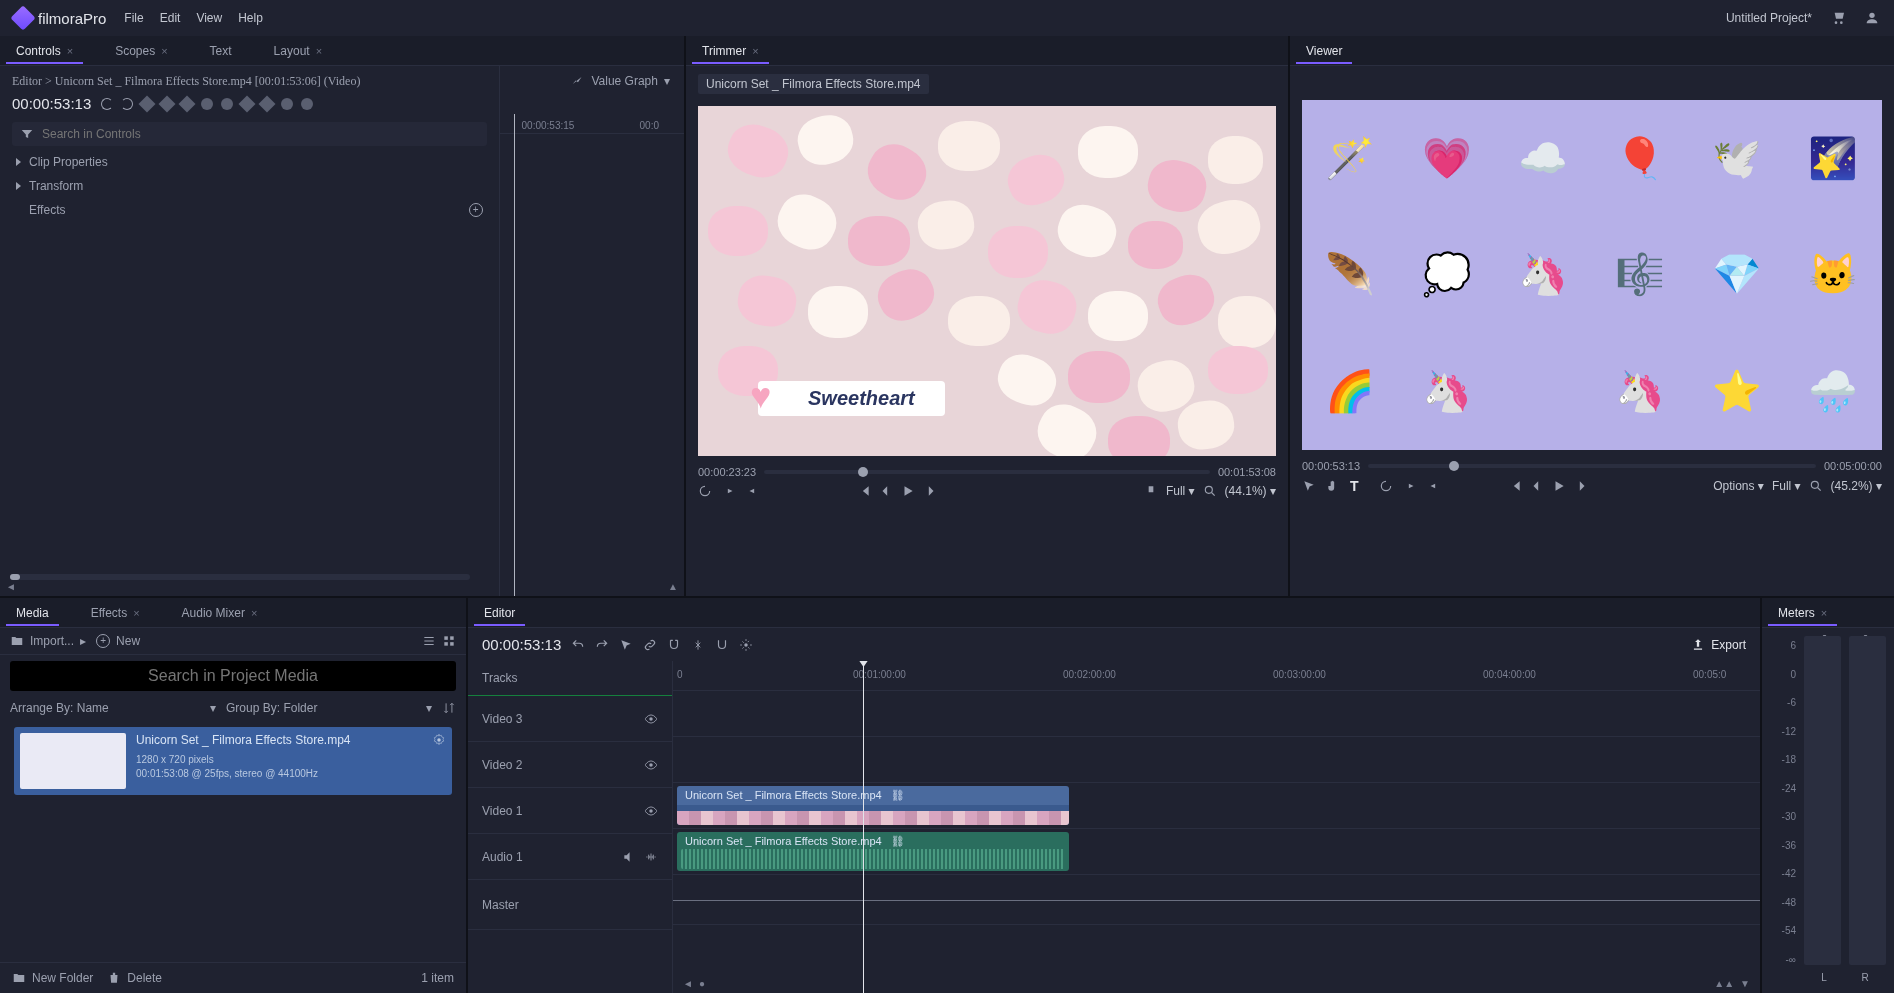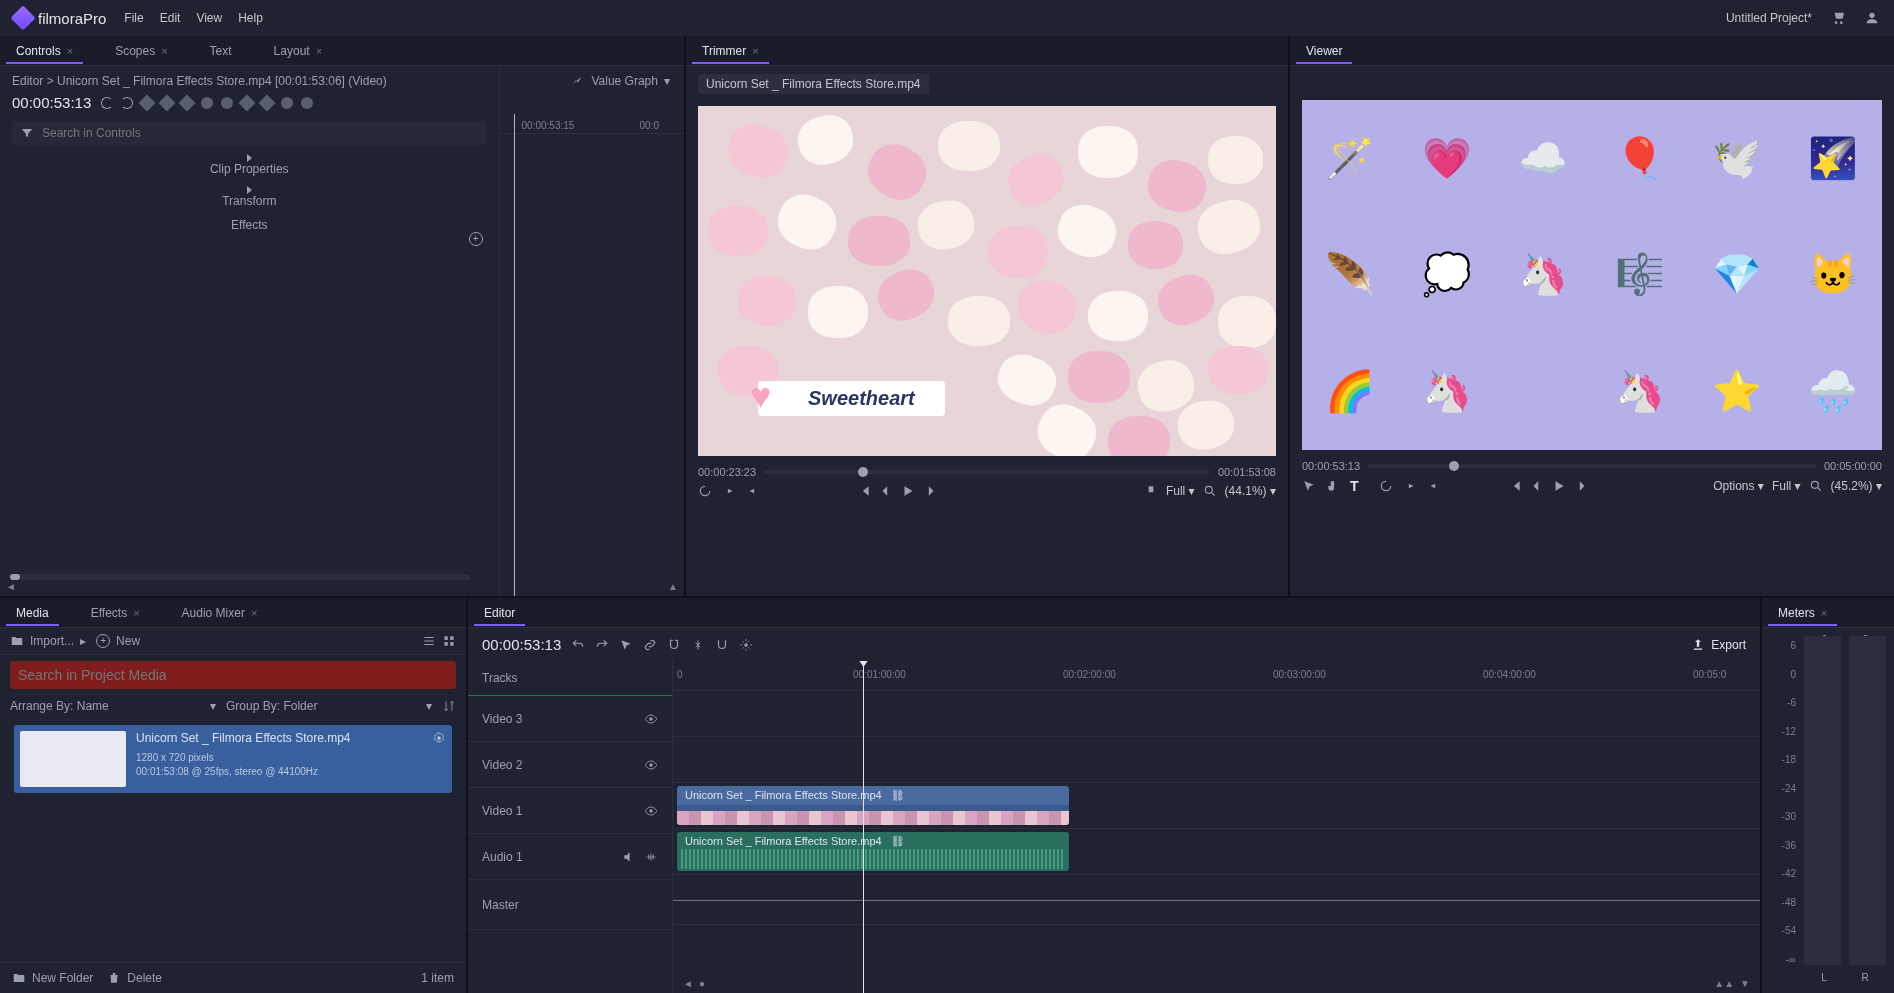--- a/index.html
+++ b/index.html
@@ -14,28 +14,28 @@
 .title { color: #c2c6d0; }
 .icon-btn { width: 16px; height: 16px; fill: #9ba0af; cursor: pointer; }
 .panel-tabs { height: 30px; background: #1a1d29; display: flex; align-items: center; padding: 0 6px; gap: 22px; border-bottom: 1px solid #2a2e3f; }
 .tab { padding: 6px 10px 4px 10px; color: #9ba0af; cursor: pointer; border-bottom: 2px solid transparent; position: relative; }
 .tab.active { color: #e2e4ea; border-bottom: 2px solid #7a5cff; }
 .tab .close { margin-left: 6px; font-size: 11px; color: #6a6f80; }
 .row1 { display: flex; height: 560px; }
 .controls-panel { width: 686px; background: #1f2230; border-right: 2px solid #0f1118; display: flex; flex-direction: column; }
 .controls-body { flex: 1; display: flex; }
 .controls-left { width: 500px; padding: 8px 12px; }
-.breadcrumb { color: #9ba0af; margin-bottom: 6px; }
+.breadcrumb { color: #9ba0af; margin-bottom: 6px; font-family: Liberation Serif, serif; }
 .tc-row { display: flex; align-items: center; gap: 10px; margin-bottom: 10px; }
 .timecode { color: #e2e4ea; font-size: 15px; font-weight: 500; }
 .tool-icons { display: flex; gap: 8px; }
 .tool-icons span { width: 12px; height: 12px; display: inline-block; }
 .search-row { display: flex; align-items: center; gap: 8px; background: #252838; border-radius: 3px; padding: 5px 8px; margin-bottom: 4px; }
 .search-row input { background: transparent; border: none; color: #9ba0af; outline: none; flex: 1; font-size: 12px; }
-.prop-row { padding: 5px 4px; display: flex; align-items: center; cursor: pointer; flex-direction: column; }
+.prop-row { padding: 5px 4px; display: flex; align-items: center; gap: 8px; cursor: pointer; }
 .caret { width: 0; height: 0; border-left: 5px solid #9ba0af; border-top: 4px solid transparent; border-bottom: 4px solid transparent; }
 .plus-circle { margin-left: auto; width: 14px; height: 14px; border-radius: 50%; border: 1.5px solid #9ba0af; display: flex; align-items: center; justify-content: center; font-size: 10px; line-height: 1; }
 .kf-lane { width: 186px; border-left: 1px solid #2a2e3f; position: relative; }
 .kf-ruler { position: absolute; top: 54px; left: 0; right: 0; height: 14px; border-bottom: 1px solid #2a2e3f; font-size: 10px; color: #7a7f90; }
 .kf-tick { position: absolute; }
 .playhead { position: absolute; top: 48px; bottom: 0; width: 1px; background: #b0b4c0; }
 .value-graph { position: absolute; top: 8px; right: 14px; color: #9ba0af; display: flex; align-items: flex-start; gap: 6px; }
 .arrows { position: absolute; bottom: 4px; left: 0; right: 0; display: flex; justify-content: space-between; padding: 0 6px; font-size: 10px; color: #7a7f90; }
 .scrub { position: absolute; bottom: 16px; left: 10px; width: 460px; height: 6px; background: #2a2e3f; border-radius: 3px; }
 .scrub::after { content:''; position:absolute; left:0; width:10px; height:6px; background:#9ba0af; border-radius:3px; }
@@ -60,21 +60,21 @@
 .transport-row .right { display: flex; align-items: center; gap: 8px; margin-left: auto; }
 .small-btn { width: 14px; height: 14px; fill: #9ba0af; cursor: pointer; }
 .txt-btn { color: #c2c6d0; cursor: pointer; }
 
 .row2 { display: flex; height: 397px; border-top: 2px solid #0f1118; }
 .media-panel { width: 468px; background: #1f2230; border-right: 2px solid #0f1118; display: flex; flex-direction: column; }
 .media-toolbar { display: flex; align-items: center; gap: 10px; padding: 6px 10px; border-bottom: 1px solid #2a2e3f; }
 .media-toolbar .grp { display: flex; align-items: center; gap: 6px; cursor: pointer; }
 .view-toggle { margin-left: auto; display: flex; gap: 6px; }
 .search-media { margin: 6px 10px; }
-.search-media input { width: 100%; background: #7f1d1d; border: none; padding: 6px 8px; color: #9ba0af; border-radius: 3px; outline: none; font-size: 14px; }
+.search-media input { width: 100%; background: #000000; border: none; padding: 6px 8px; color: #9ba0af; border-radius: 3px; outline: none; font-size: 16px; text-align: center; }
 .arrange-row { display: flex; gap: 10px; padding: 4px 10px 8px 10px; align-items: center; }
 .arrange-row .dd { flex: 1; display: flex; justify-content: space-between; cursor: pointer; }
 .media-item { margin: 4px 14px; background: #3a5f9e; border-radius: 3px; display: flex; padding: 6px; gap: 10px; }
 .media-thumb { width: 106px; height: 56px; background: #eaeaf5; border-radius: 2px; }
 .media-info { flex: 1; color: #d8e4f5; }
 .media-info .nm { font-size: 12px; margin-bottom: 6px; }
 .media-info .meta { font-size: 10px; color: #b8c8e0; line-height: 1.4; }
 .media-footer { margin-top: auto; display: flex; align-items: center; gap: 14px; padding: 8px 12px; border-top: 1px solid #2a2e3f; }
 .media-footer .cnt { margin-left: auto; }
 

